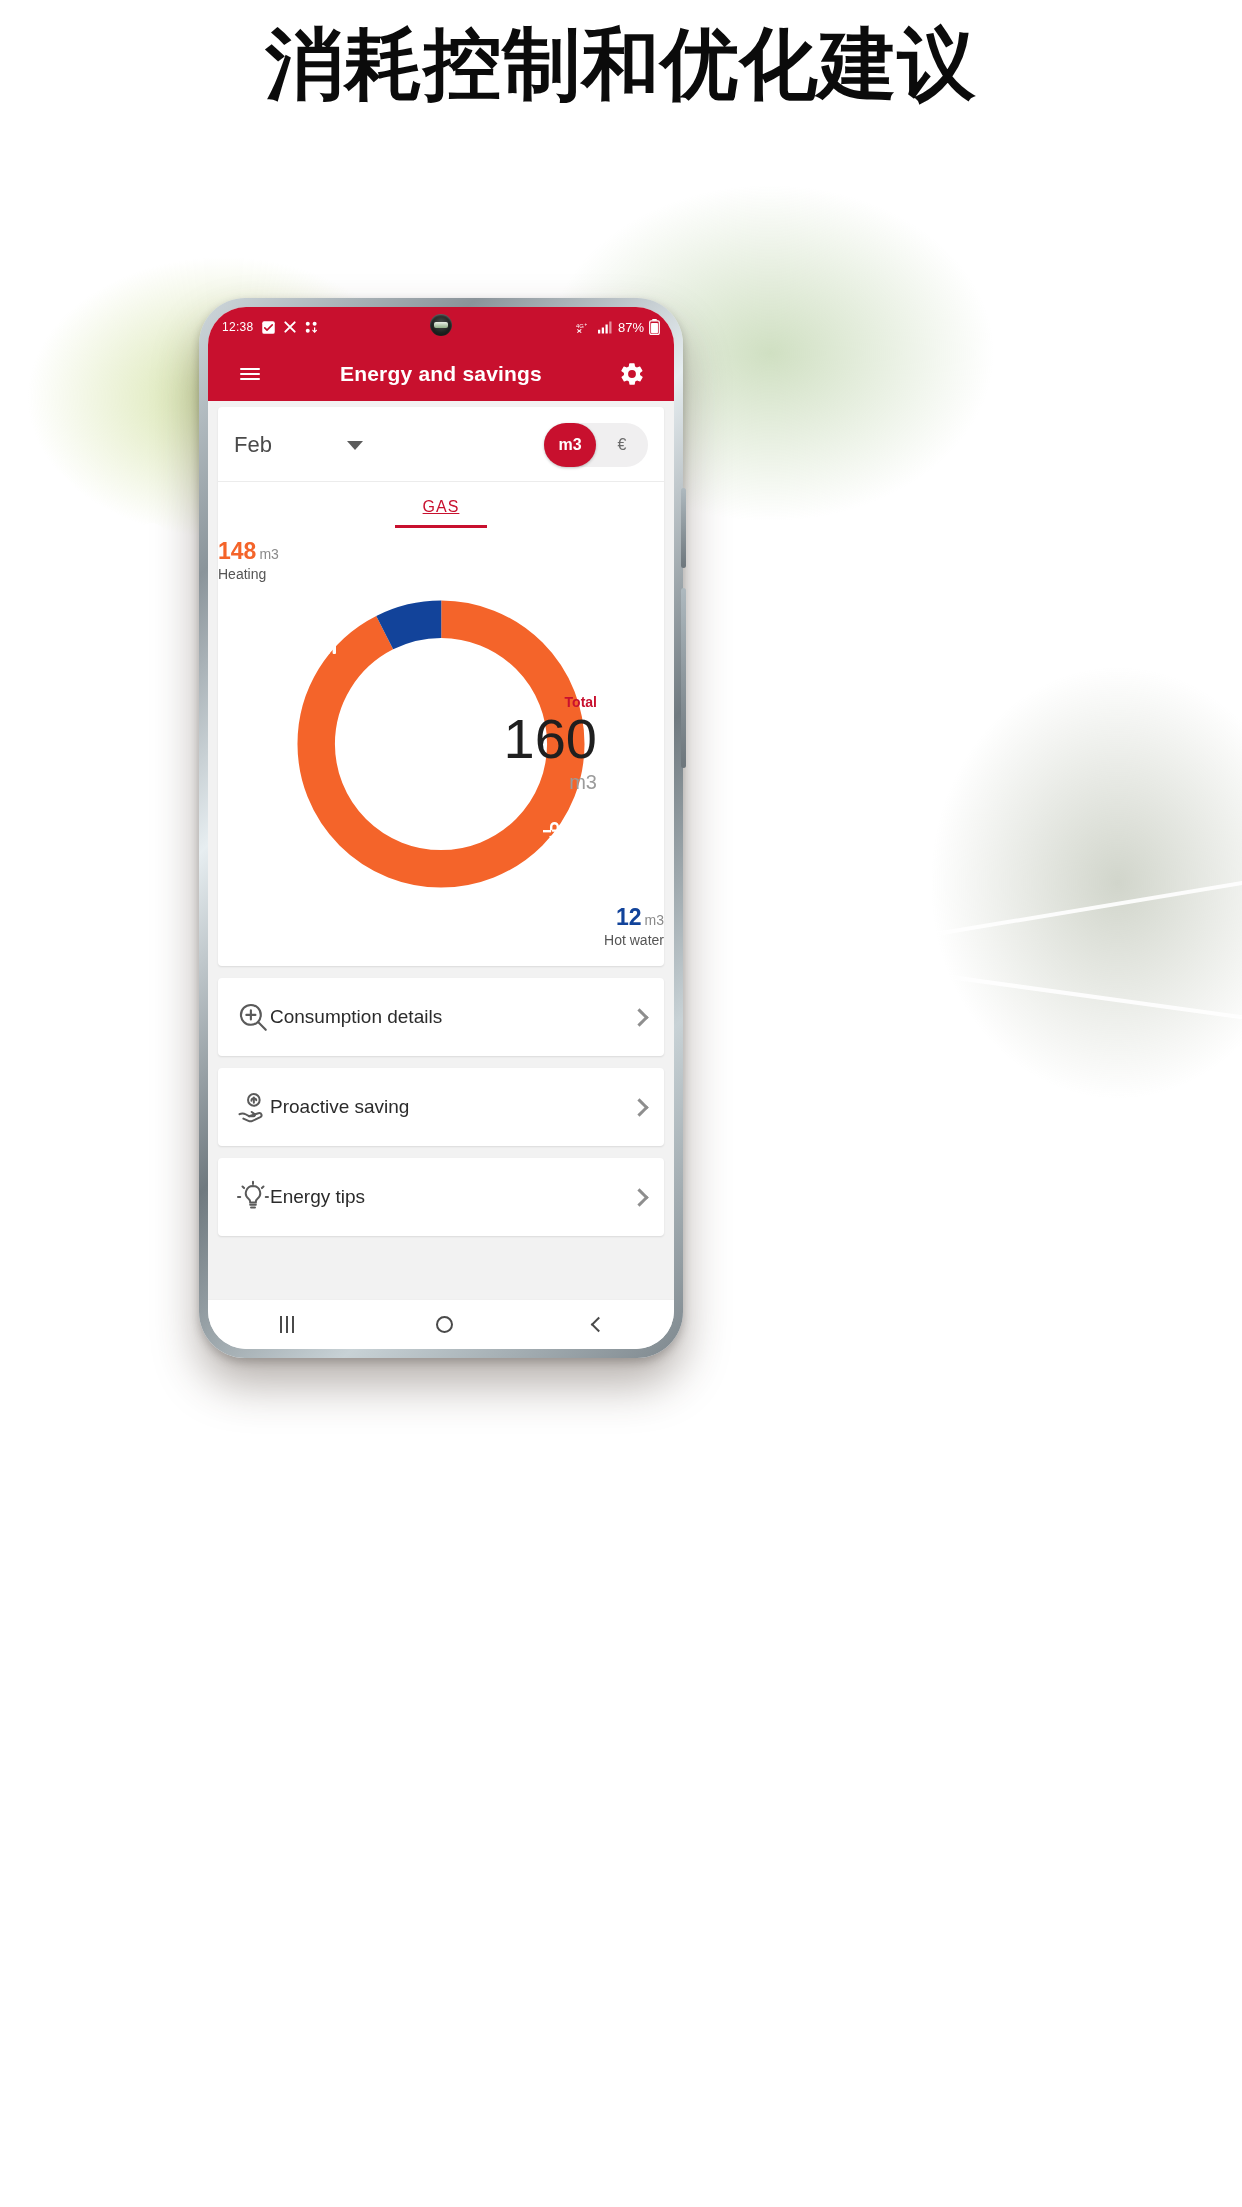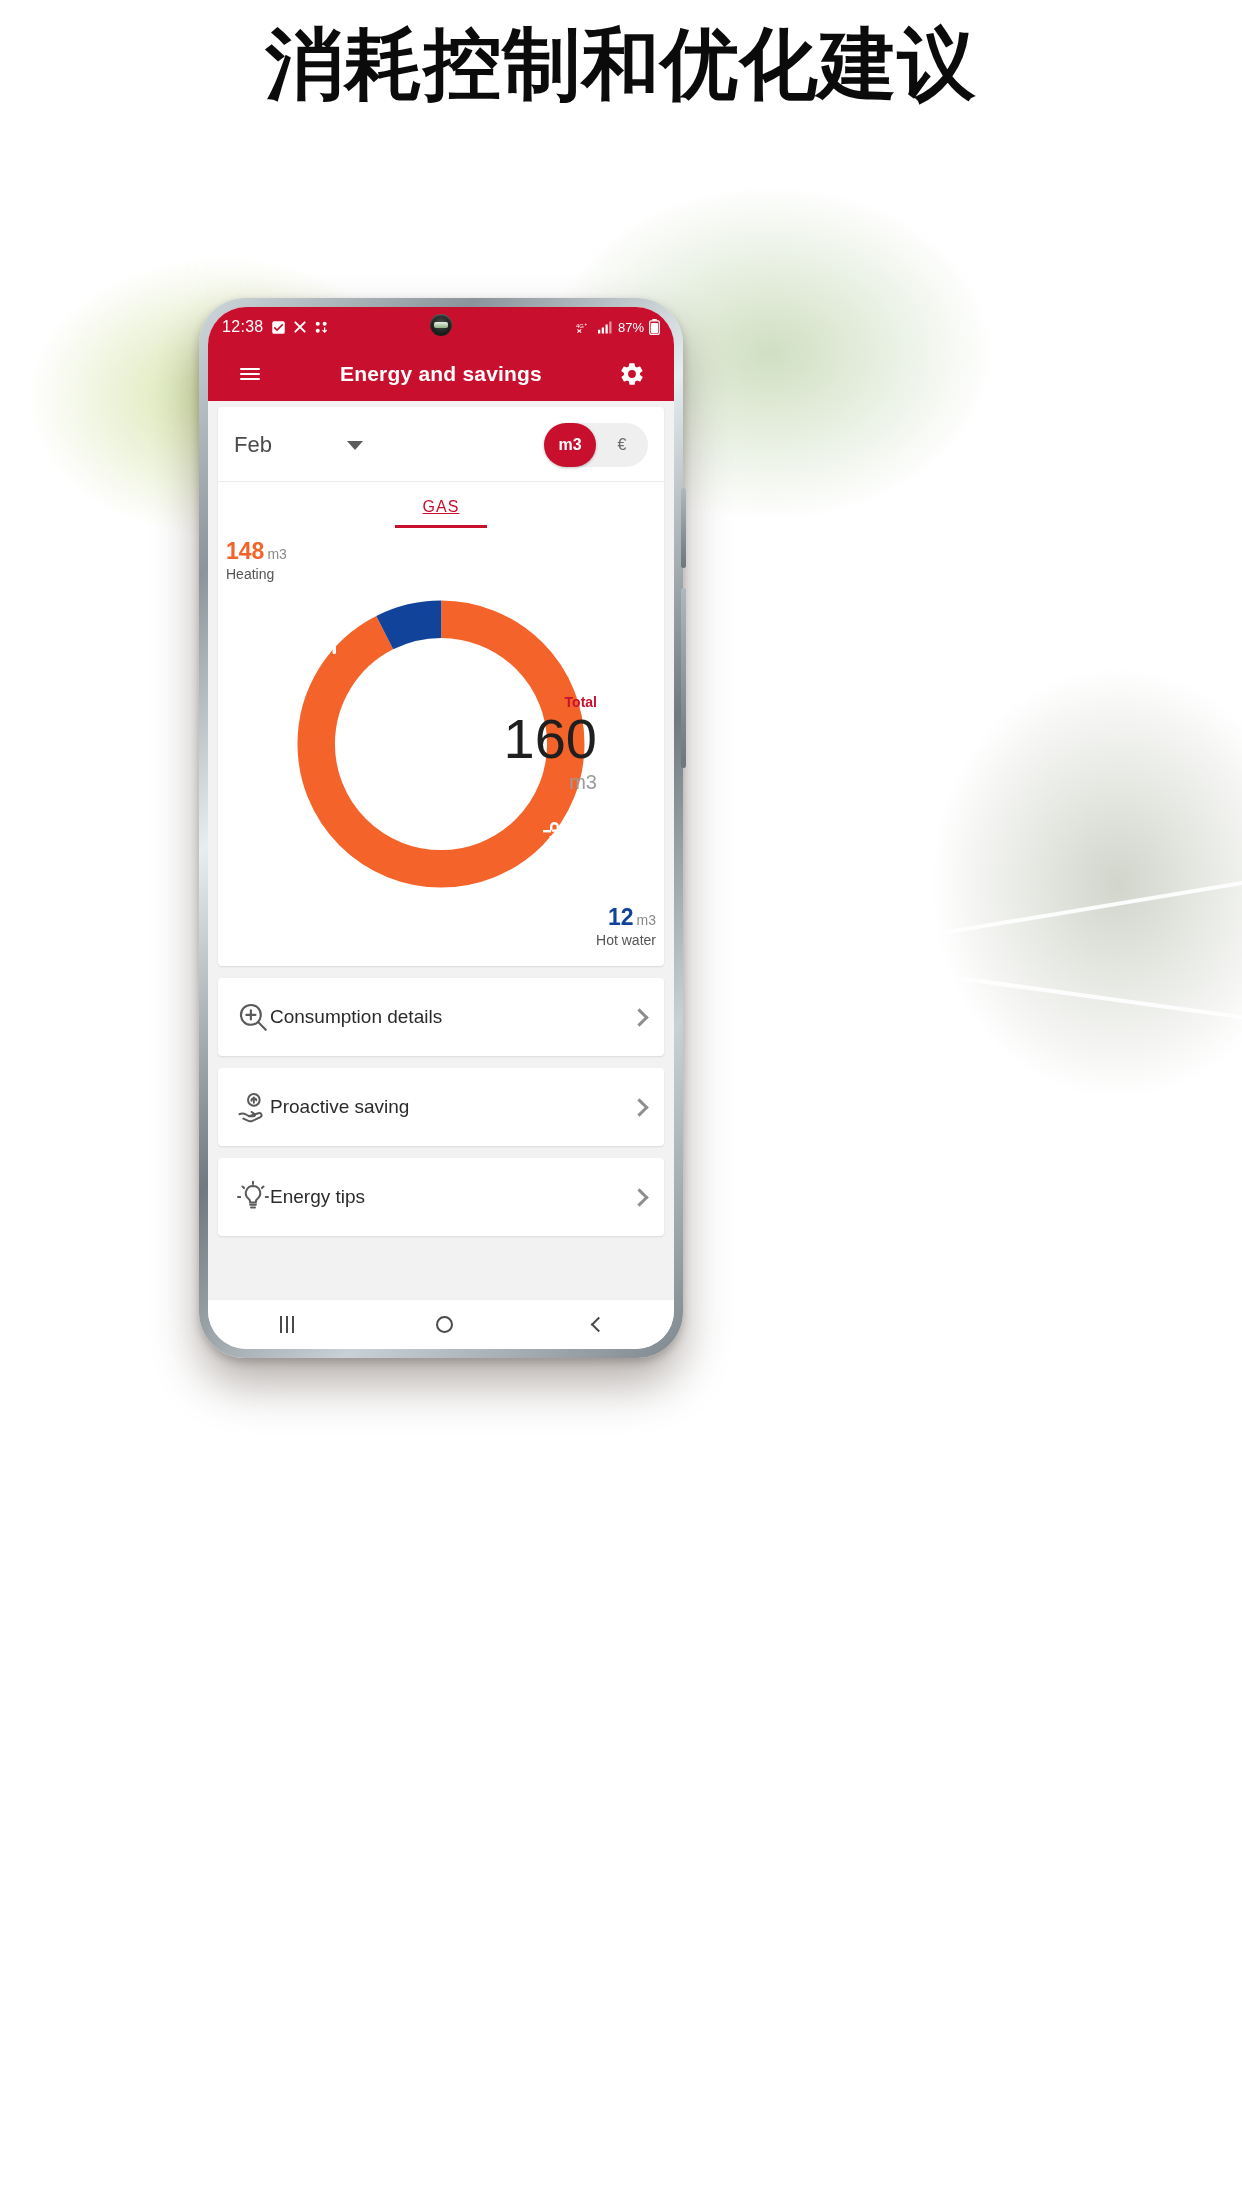--- a/index.html
+++ b/index.html
@@ -109,21 +109,21 @@
     height: 40px;
     background: var(--brand);
     color: #fff;
     display: flex;
     align-items: center;
     padding: 0 14px;
     font-size: 17px;
     flex: none;
   }
   .sb-left { display: flex; align-items: center; gap: 7px; }
-  .sb-time { font-size: 16px; letter-spacing: .3px; }
+  .sb-time { font-size: 12px; letter-spacing: .3px; }
   .sb-right {
     margin-left: auto;
     display: flex;
     align-items: center;
     gap: 5px;
     font-size: 13px;
     justify-content: center;
   }
   .punch {
     position: absolute;
@@ -245,21 +245,21 @@
   }
   .tab.active::after {
     content: "";
     position: absolute;
     left: 0; right: 0; bottom: 0;
     height: 3px;
     background: var(--brand);
   }
 
   
-  .chart-wrap { position: relative; padding: 10px 8px 18px; }
+  .chart-wrap { position: relative; padding: 10px 0 18px; }
   .lbl-top  { text-align: left; }
   .lbl-bot  { text-align: right; }
   .lbl-val  { font-size: 23px; font-weight: 700; }
   .lbl-unit { font-size: 14px; color: #8a8a8a; font-weight: 400; margin-left: 3px; }
   .lbl-name { font-size: 14px; color: #555; margin-top: 1px; }
   .heat .lbl-val { color: var(--orange); }
   .water .lbl-val { color: var(--blue); }
 
   .donut-box {
     position: relative;

